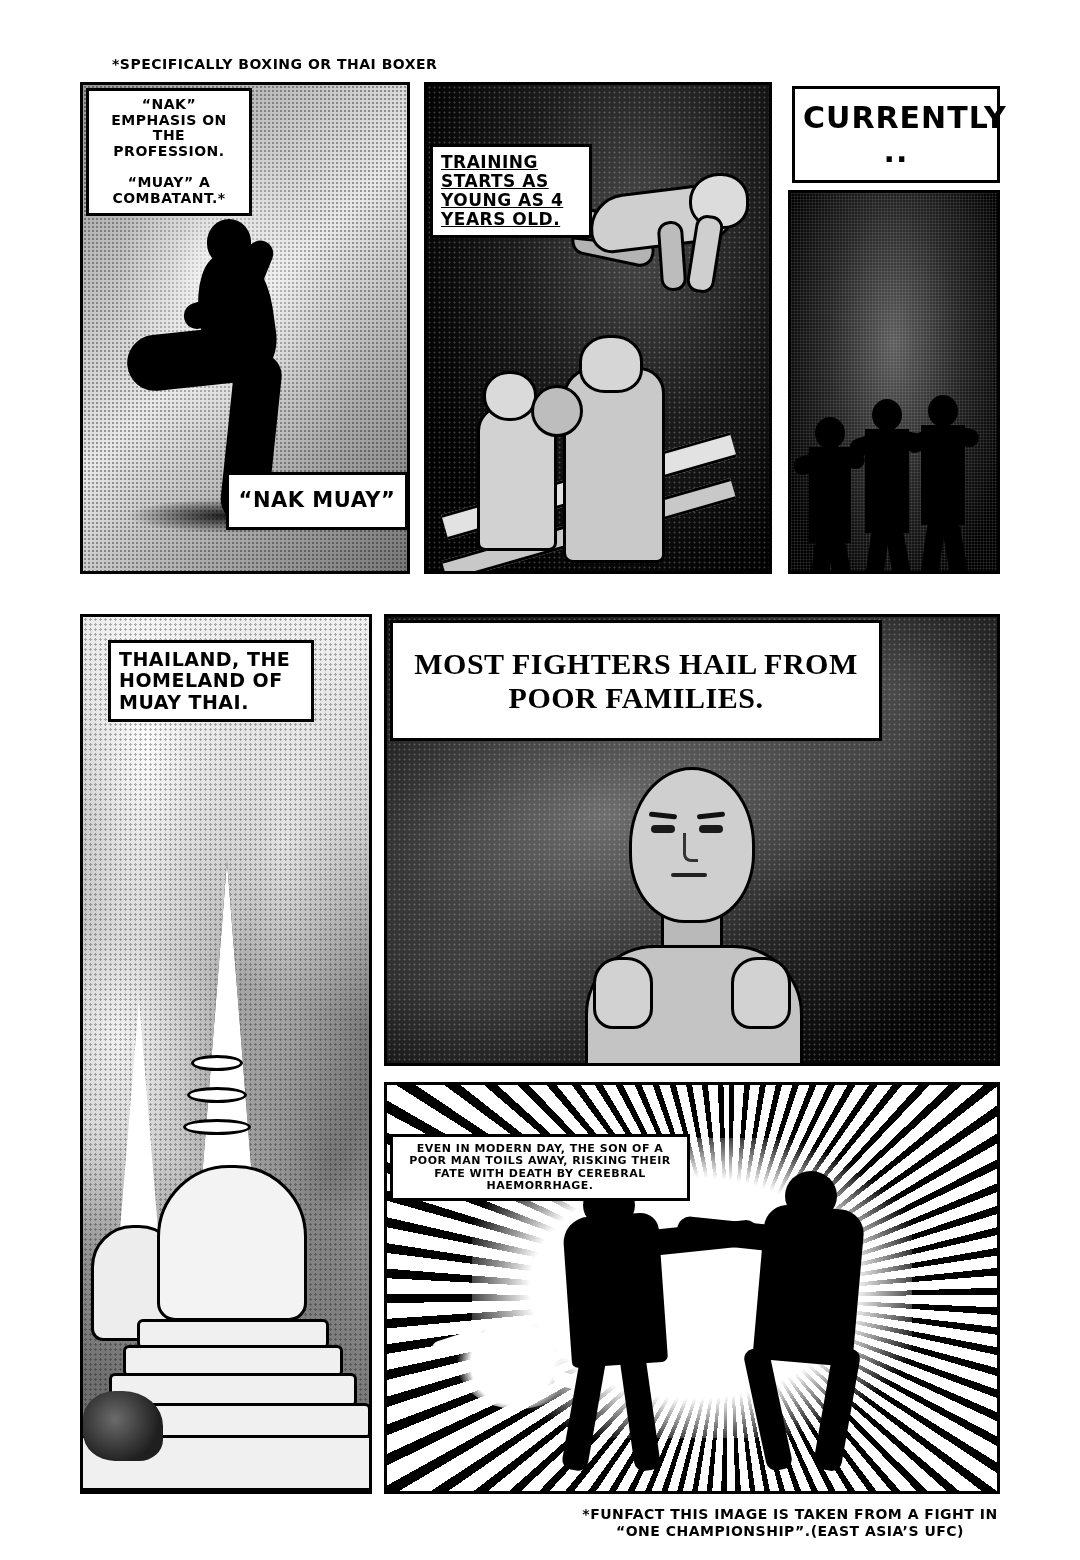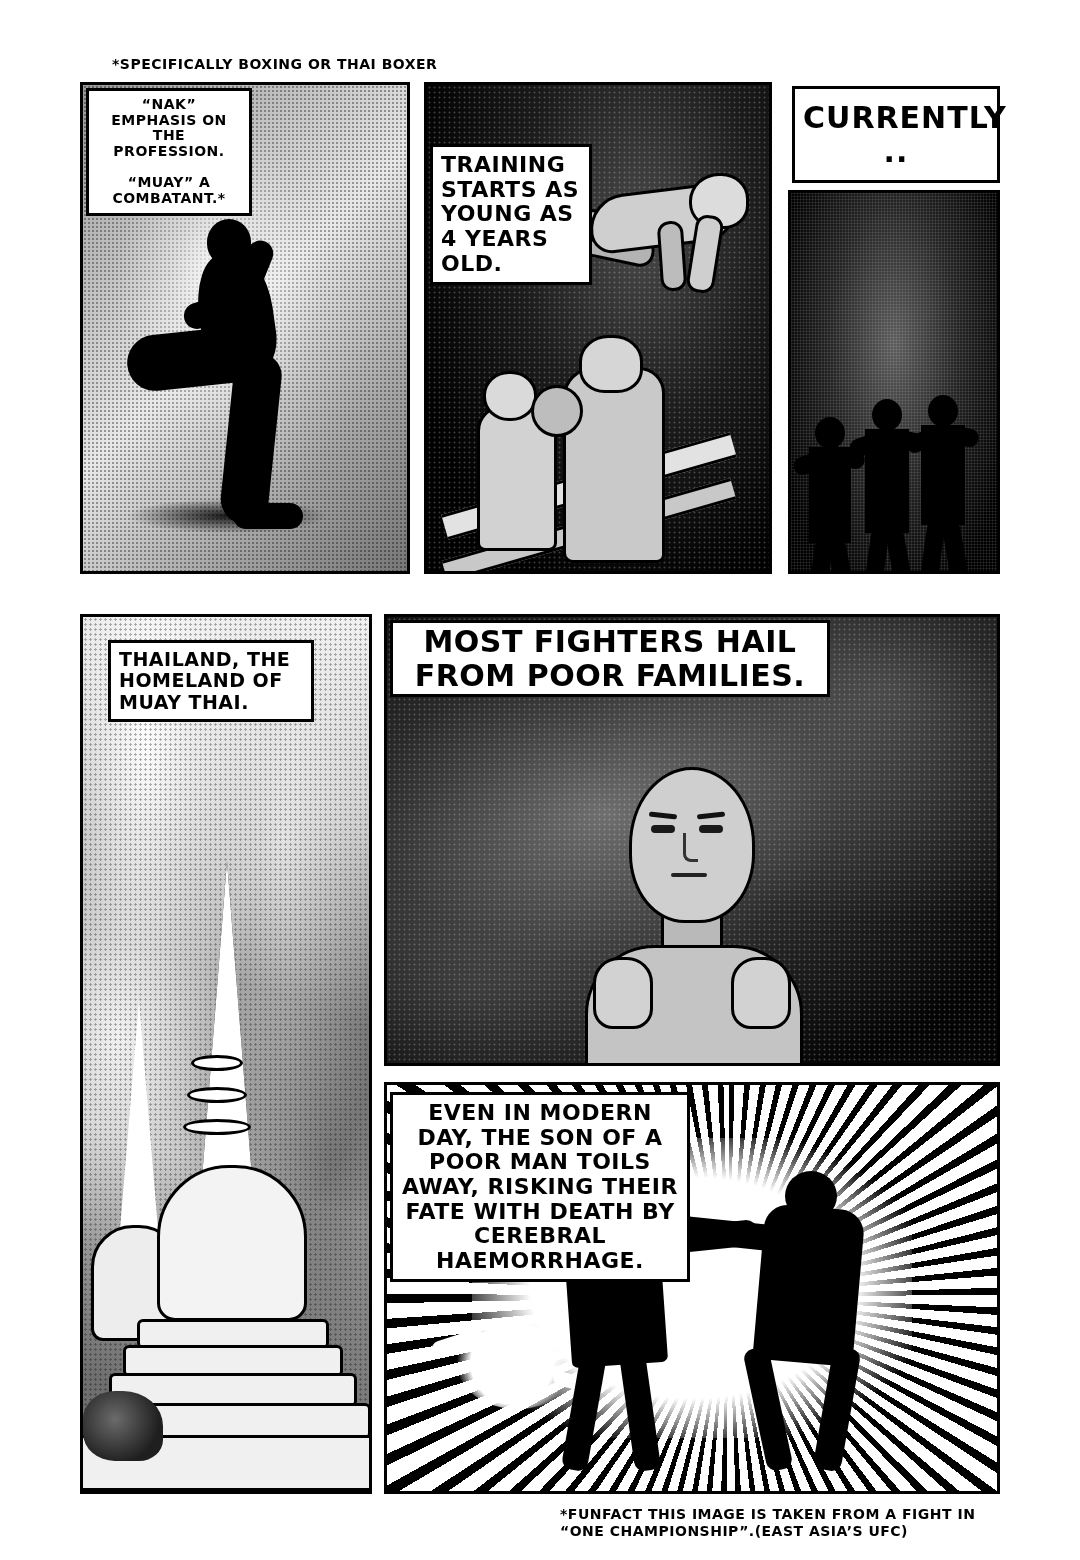--- a/index.html
+++ b/index.html
@@ -399,20 +399,21 @@
       <div class="head"></div>
       <div class="armup"></div>
       <div class="armdn"></div>
       <div class="legdown"></div>
       <div class="foot"></div>
     </div>
   </div>
   <div class="cap" style="left:86px; top:88px; width:166px; font-size:14px; white-space:pre-line;">“NAK” EMPHASIS ON THE PROFESSION.
 
 “MUAY” A COMBATANT.*</div>
+  <div class="cap" style="left:226px; top:472px; width:182px; font-size:21px; padding:14px 8px;">“NAK MUAY”</div>
 
   <div class="panel" id="p2">
     <div class="bg"></div>
     <div class="dots"></div>
     <div class="pushup">
       <div class="leg2"></div>
       <div class="leg"></div>
       <div class="body"></div>
       <div class="head"></div>
       <div class="arm2"></div>
@@ -421,21 +422,21 @@
     <div class="clinch">
       <div class="band2"></div>
       <div class="band"></div>
       <div class="big"></div>
       <div class="bighead"></div>
       <div class="small"></div>
       <div class="smallhead"></div>
       <div class="glove"></div>
     </div>
   </div>
-  <div class="cap" style="left:430px; top:144px; width:162px; font-size:22px; text-align:left;">TRAINING STARTS AS YOUNG AS 4 YEARS OLD.</div>
+  <div class="cap" style="left:430px; top:144px; width:162px; font-size:17px; text-align:left;text-decoration:underline;">TRAINING STARTS AS YOUNG AS 4 YEARS OLD.</div>
 
   <div class="panel" id="p3">
     <div class="bg"></div>
     <div class="dots fine"></div>
     <div class="sil" style="left:18px; width:42px; height:96px;">
       <div class="h"></div>
         <div class="a"></div>
         <div class="a2"></div>
         <div class="l"></div>
         <div class="l2"></div>
@@ -493,21 +494,21 @@
       <div class="brL"></div>
         <div class="brR"></div>
       <div class="eyeL"></div>
         <div class="eyeR"></div>
       <div class="nose"></div>
         <div class="mouth"></div>
       <div class="gloveL"></div>
         <div class="gloveR"></div>
     </div>
   </div>
-  <div class="cap" style="left:390px; top:620px; width:440px; font-size:30px; padding:2px 10px; letter-spacing:0.5px;">MOST FIGHTERS HAIL FROM POOR FAMILIES.</div>
+  <div class="cap" style="left:390px; top:620px; width:492px; font-size:30px; padding:24px 10px; letter-spacing:0.5px;font-family:Liberation Serif, serif;">MOST FIGHTERS HAIL FROM POOR FAMILIES.</div>
 
   <div class="panel" id="p6">
     <div class="bg"></div>
     <div class="rays"></div>
     <div class="center"></div>
     <div class="splat"></div>
     <div>
       <div class="box-sil bx1leg"></div>
       <div class="box-sil bx1leg2"></div>
       <div class="box-sil bx1"></div>
@@ -515,17 +516,17 @@
       <div class="box-sil bx1arm"></div>
     </div>
     <div>
       <div class="box-sil bx2leg"></div>
       <div class="box-sil bx2leg2"></div>
       <div class="box-sil bx2"></div>
       <div class="box-sil bx2h"></div>
       <div class="box-sil bx2arm"></div>
     </div>
   </div>
-  <div class="cap" style="left:390px; top:1092px; width:300px; font-size:22px;">EVEN IN MODERN DAY, THE SON OF A POOR MAN TOILS AWAY, RISKING THEIR FATE WITH DEATH BY CEREBRAL HAEMORRHAGE.</div>
-
-  <div class="note" style="left:560px; top:1506px; width:460px; text-align:left;">*FUNFACT THIS IMAGE IS TAKEN FROM A FIGHT IN “ONE CHAMPIONSHIP”.(EAST ASIA’S UFC)</div>
+  <div class="cap" style="left:390px; top:1134px; width:300px; font-size:11px;">EVEN IN MODERN DAY, THE SON OF A POOR MAN TOILS AWAY, RISKING THEIR FATE WITH DEATH BY CEREBRAL HAEMORRHAGE.</div>
+
+  <div class="note" style="left:560px; top:1506px; width:460px; text-align:center;">*FUNFACT THIS IMAGE IS TAKEN FROM A FIGHT IN “ONE CHAMPIONSHIP”.(EAST ASIA’S UFC)</div>
 
 </div>
 
 </body></html>

